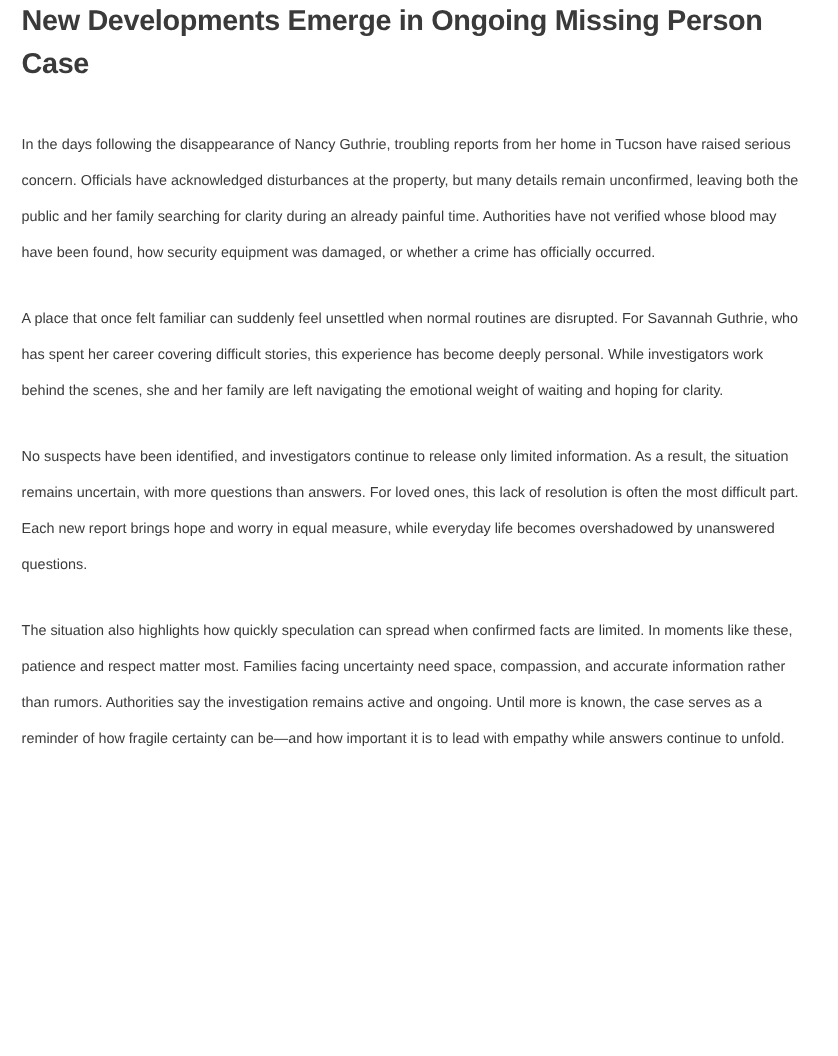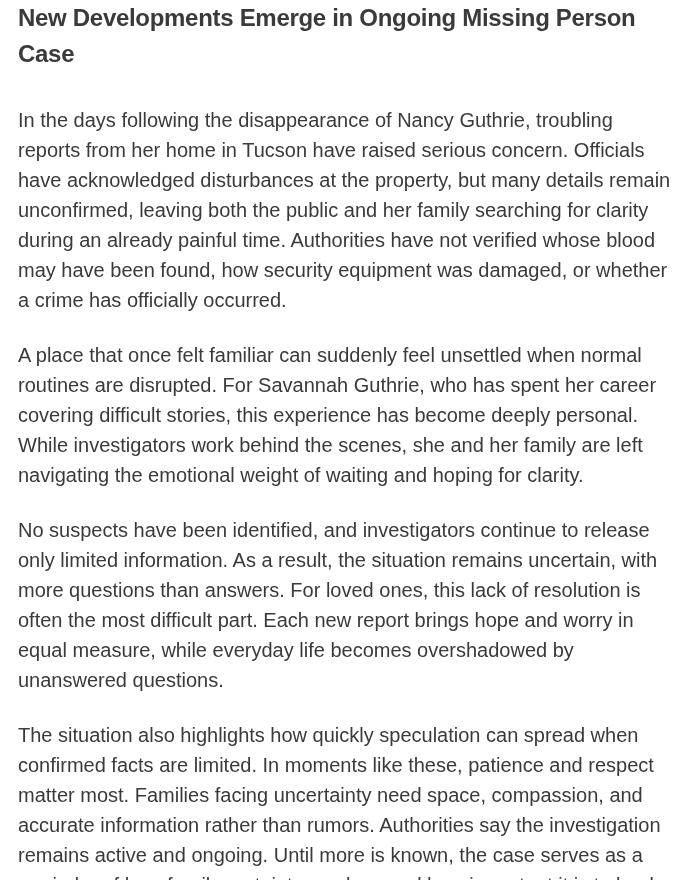--- a/index.html
+++ b/index.html
@@ -22,21 +22,21 @@
       font-weight: bold;
       font-size: 24px;
       line-height: 36px;
       color: #3a3a3a;
       margin: 0;
       padding-top: 0;
       letter-spacing: -0.3px;
     }
     .para {
       font-family: "Liberation Sans", sans-serif;
-      font-size: 20px;
+      font-size: 12px;
       line-height: 30px;
       color: #3a3a3a;
       margin: 0;
     }
     .para.first { margin-top: 33px; }
     .para + .para { margin-top: 25px; }
   </style>
 </head>
 <body>
 

